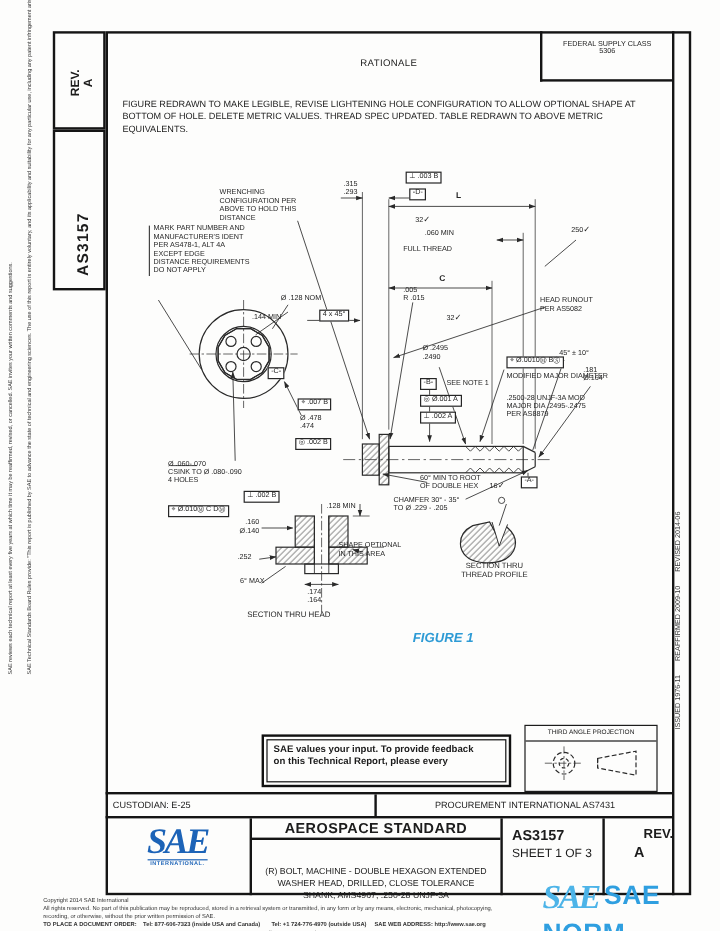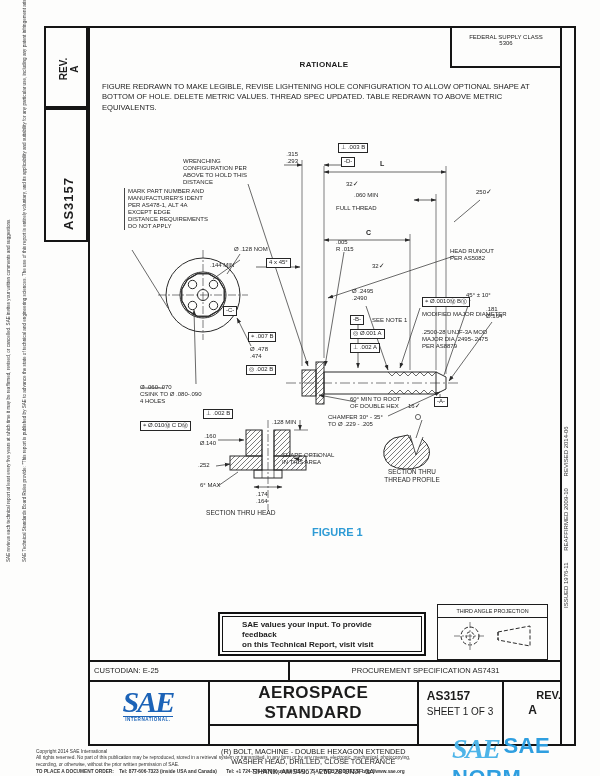--- a/index.html
+++ b/index.html
@@ -38,21 +38,21 @@
   <span>ISSUED 1976-11</span>&nbsp;&nbsp;&nbsp;&nbsp;&nbsp;&nbsp;
   <span>REAFFIRMED 2009-10</span>&nbsp;&nbsp;&nbsp;&nbsp;&nbsp;&nbsp;
   <span>REVISED 2014-06</span>
 </div>
 
 <div class="abs" style="left:450px;top:26px;width:110px;height:42px;border-left:2px solid #151515;border-bottom:2px solid #151515;box-sizing:border-box;padding-top:8px;">
   <div class="ctr" style="font-size:6px;">FEDERAL SUPPLY CLASS</div>
   <div class="ctr" style="font-size:6px;">5306</div>
 </div>
 
-<div class="abs ctr" style="left:88px;top:60px;width:472px;font-size:8px;letter-spacing:.3px;font-weight:bold;">RATIONALE</div>
+<div class="abs ctr" style="left:88px;top:48px;width:472px;font-size:8px;letter-spacing:.3px;">RATIONALE</div>
 <div class="abs" style="left:102px;top:82px;width:452px;font-size:7.6px;line-height:1.35;">FIGURE REDRAWN TO MAKE LEGIBLE, REVISE LIGHTENING HOLE CONFIGURATION TO ALLOW OPTIONAL SHAPE AT BOTTOM OF HOLE. DELETE METRIC VALUES.  THREAD SPEC UPDATED.  TABLE REDRAWN TO ABOVE METRIC EQUIVALENTS.</div>
 
 <div class="abs" style="left:88px;top:138px;width:472px;height:470px;">
 
   <svg width="472" height="470" viewBox="0 0 472 470" style="position:absolute;left:0;top:0;" stroke="#2a2a2a" fill="none" stroke-width="1">
     <defs>
       <pattern id="hatch" patternUnits="userSpaceOnUse" width="5" height="5">
         <path d="M0,5 L5,0" stroke="#444" stroke-width="0.7"></path>
       </pattern>
       <marker id="ar" markerWidth="9" markerHeight="8" refX="7.5" refY="4" orient="auto-start-reverse">
@@ -214,56 +214,56 @@
   <div class="lbl" style="left:194px;top:314px;">SHAPE OPTIONAL
 IN THIS AREA</div>
   <div class="lbl" style="left:110px;top:324px;">.252</div>
   <div class="lbl" style="left:112px;top:344px;">6° MAX</div>
   <div class="lbl" style="left:168px;top:353px;">.174
 .164</div>
   <div class="lbl" style="left:118px;top:371px;font-size:6.6px;">SECTION THRU HEAD</div>
   <div class="lbl fin" style="left:320px;top:264px;"><span>16</span><i>✓</i></div>
   <div class="lbl ctr" style="left:286px;top:330px;width:76px;font-size:6.4px;">SECTION THRU
 THREAD PROFILE</div>
-  <div class="abs b" style="left:224px;top:388px;font-size:11px;color:#2e9bd5;">FIGURE 1</div>
+  <div class="abs b" style="left:256px;top:388px;font-size:11px;color:#2e9bd5;font-style:italic;">FIGURE 1</div>
 </div>
 
 <div class="abs" style="left:218px;top:612px;width:208px;height:44px;border:2.5px solid #111;padding:2px;box-sizing:border-box;">
-  <div style="border:1px solid #111;height:100%;box-sizing:border-box;padding:3px 19px;font-size:8px;font-weight:bold;line-height:1.25;">
+  <div style="border:1px solid #111;height:100%;box-sizing:border-box;padding:3px 5px;font-size:8px;font-weight:bold;line-height:1.25;">
     <div>SAE values your input. To provide feedback</div>
-    <div>on this Technical Report, visit visit</div>
+    <div>on this Technical Report, please every</div>
   </div>
 </div>
 
 <div class="abs thin" style="left:437px;top:604px;width:111px;height:56px;border-width:1.5px;">
   <div class="ctr" style="font-size:5.4px;padding-top:3px;border-bottom:1px solid #1c1c1c;padding-bottom:3px;">THIRD ANGLE PROJECTION</div>
   <svg width="109" height="36" viewBox="0 0 109 36" stroke="#2a2a2a" fill="none">
     <circle cx="32" cy="18" r="9" stroke-dasharray="4 2"></circle>
     <circle cx="32" cy="18" r="4" stroke-dasharray="3 2"></circle>
     <line x1="16" y1="18" x2="48" y2="18" stroke-dasharray="6 2 2 2" stroke-width="0.6"></line>
     <line x1="32" y1="4" x2="32" y2="32" stroke-dasharray="6 2 2 2" stroke-width="0.6"></line>
     <path d="M60,14 L92,8 L92,28 L60,22 z" stroke-dasharray="4 2"></path>
     <line x1="60" y1="14" x2="60" y2="22" stroke-dasharray="4 2"></line>
   </svg>
 </div>
 
 <div class="abs" style="left:88px;top:660px;width:473px;height:22px;border-top:2px solid #151515;border-bottom:2px solid #151515;box-sizing:border-box;display:flex;">
-  <div style="width:202px;border-right:2px solid #151515;font-size:7.6px;padding:4px 0 0 6px;box-sizing:border-box;">CUSTODIAN: E-25</div>
-  <div class="ctr" style="flex:1;font-size:7.6px;padding-top:4px;">PROCUREMENT SPECIFICATION AS7431</div>
+  <div style="width:226px;border-right:2px solid #151515;font-size:7.6px;padding:4px 0 0 6px;box-sizing:border-box;">CUSTODIAN: E-25</div>
+  <div class="ctr" style="flex:1;font-size:7.6px;padding-top:4px;">PROCUREMENT INTERNATIONAL AS7431</div>
 </div>
 
 <div class="abs" style="left:88px;top:682px;width:473px;height:64px;display:flex;box-sizing:border-box;">
   <div style="width:124px;border-right:2px solid #151515;box-sizing:border-box;text-align:center;padding-top:6px;">
     <div style="display:inline-block;">
       <div class="b" style="font-family:'Liberation Serif',serif;font-style:italic;font-size:30px;line-height:.9;color:#1c63b7;letter-spacing:-2px;">SAE</div>
       <div class="b" style="font-size:4.6px;color:#1c63b7;border-top:1.5px solid #1c63b7;margin-top:1px;letter-spacing:.5px;">INTERNATIONAL.</div>
     </div>
   </div>
   <div style="width:213px;border-right:2px solid #151515;box-sizing:border-box;">
-    <div class="ctr b" style="font-size:17px;letter-spacing:.4px;border-bottom:2px solid #151515;padding:1px 0;">AEROSPACE STANDARD</div>
+    <div class="ctr b" style="font-size:12px;letter-spacing:.4px;border-bottom:2px solid #151515;padding:1px 0;">AEROSPACE STANDARD</div>
     <div class="ctr" style="font-size:7.3px;line-height:1.35;padding-top:21px;white-space:pre-line;">(R) BOLT, MACHINE - DOUBLE HEXAGON EXTENDED
 WASHER HEAD, DRILLED, CLOSE TOLERANCE
 SHANK, AMS4967,  .250-28 UNJF-3A</div>
   </div>
   <div style="width:87px;border-right:2px solid #151515;box-sizing:border-box;padding:7px 0 0 8px;">
     <div class="b" style="font-size:12px;">AS3157</div>
     <div style="font-size:10px;padding-top:3px;">SHEET 1 OF 3</div>
   </div>
   <div class="ctr" style="flex:1;padding-top:7px;">
     <div class="b" style="font-size:11px;padding-left:32px;">REV.</div>

